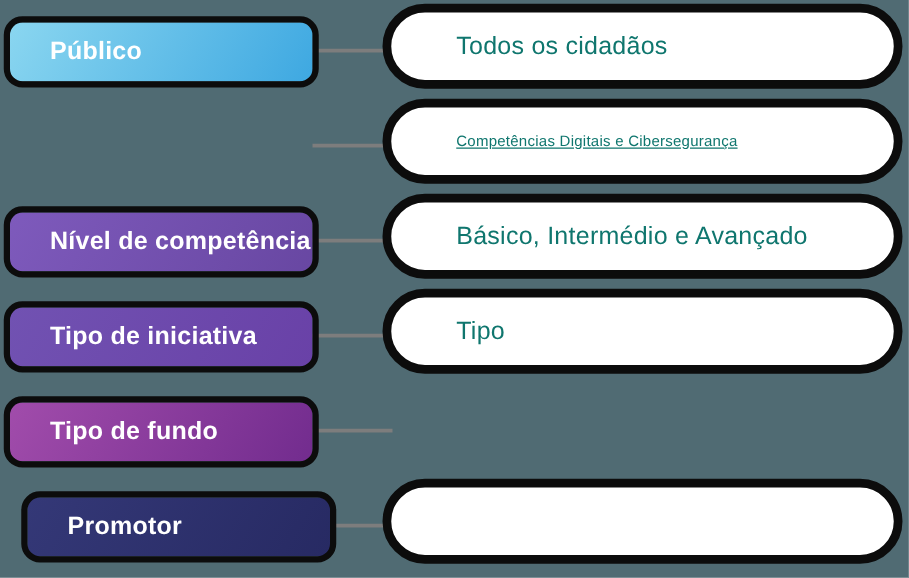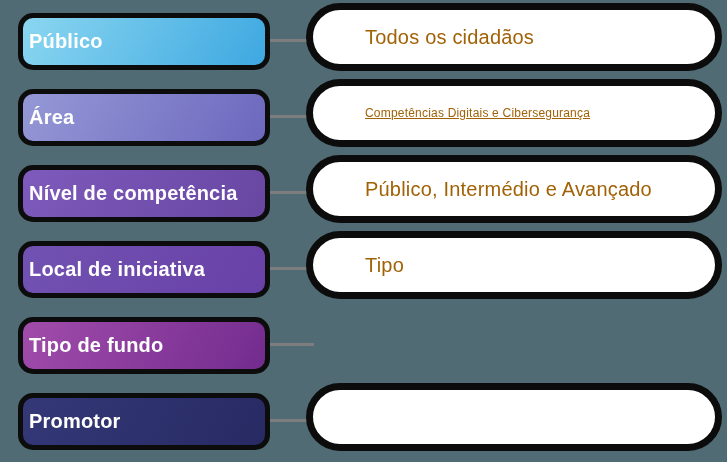--- a/index.html
+++ b/index.html
@@ -32,30 +32,30 @@
     position: absolute;
     left: 250px;
     top: 39px;
     width: 64px;
     height: 3px;
     background: #7d7d7d;
     z-index: 1;
   }
   .label-box {
     position: absolute;
-    left: 18px;
+    left: 3px;
     top: 13px;
     width: 252px;
     height: 57px;
     box-sizing: border-box;
     border: 5px solid #0c0c0c;
     border-radius: 15px;
     display: flex;
     align-items: center;
-    padding-left: 6px;
+    padding-left: 32px;
     z-index: 2;
   }
   .label-text {
     color: #ffffff;
     font-size: 20px;
     font-weight: bold;
     letter-spacing: 0.2px;
     white-space: nowrap;
   }
   .value-pill {
@@ -67,21 +67,21 @@
     box-sizing: border-box;
     background: #ffffff;
     border: 7px solid #0c0c0c;
     border-radius: 34px;
     display: flex;
     align-items: center;
     padding-left: 52px;
     z-index: 2;
   }
   .value-text {
-    color: #a16207;
+    color: #0f766e;
     font-size: 20px;
     letter-spacing: 0.2px;
     white-space: nowrap;
   }
   .value-text.small {
     font-size: 12px;
     text-decoration: underline;
   }
 </style>
 </head>
@@ -94,58 +94,55 @@
     <div class="label-box" style="background: linear-gradient(120deg, rgb(138, 214, 240), rgb(62, 168, 225));">
       <span class="label-text">Público</span>
     </div>
     <div class="value-pill">
       <span class="value-text">Todos os cidadãos</span>
     </div>
   </div>
 
   <div class="row">
     <div class="connector"></div>
-    <div class="label-box" style="background: linear-gradient(120deg, rgb(149, 152, 214), rgb(108, 104, 190));">
-      <span class="label-text">Área</span>
-    </div>
     <div class="value-pill">
       <span class="value-text small">Competências Digitais e Cibersegurança</span>
     </div>
   </div>
 
   <div class="row">
     <div class="connector"></div>
     <div class="label-box" style="background: linear-gradient(120deg, rgb(126, 90, 188), rgb(104, 71, 162));">
       <span class="label-text">Nível de competência</span>
     </div>
     <div class="value-pill">
-      <span class="value-text">Público, Intermédio e Avançado</span>
+      <span class="value-text">Básico, Intermédio e Avançado</span>
     </div>
   </div>
 
   <div class="row">
     <div class="connector"></div>
     <div class="label-box" style="background: linear-gradient(120deg, rgb(113, 82, 178), rgb(105, 65, 167));">
-      <span class="label-text">Local de iniciativa</span>
+      <span class="label-text">Tipo de iniciativa</span>
     </div>
     <div class="value-pill">
       <span class="value-text">Tipo</span>
     </div>
   </div>
 
   <div class="row">
     <div class="connector"></div>
     <div class="label-box" style="background: linear-gradient(120deg, rgb(161, 76, 171), rgb(114, 44, 142)); text-align: center;">
       <span class="label-text">Tipo de fundo</span>
     </div>
   </div>
 
   <div class="row">
     <div class="connector"></div>
-    <div class="label-box" style="background: linear-gradient(120deg, rgb(52, 56, 119), rgb(39, 42, 99));">
+    <div class="label-box" style="background: linear-gradient(120deg, rgb(52, 56, 119), rgb(39, 42, 99)); margin-left: 14px;">
       <span class="label-text">Promotor</span>
     </div>
     <div class="value-pill">
       <span class="value-text"></span>
     </div>
   </div>
 
 </div>
 
 </body></html>

